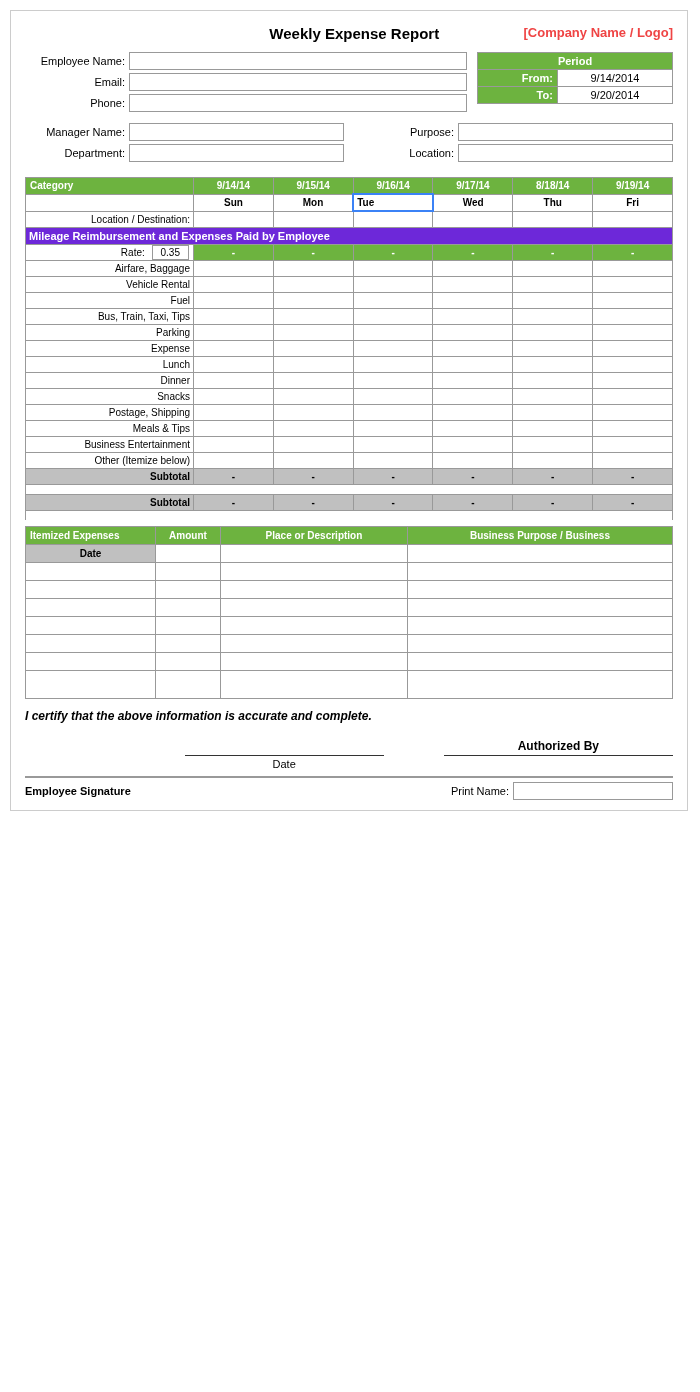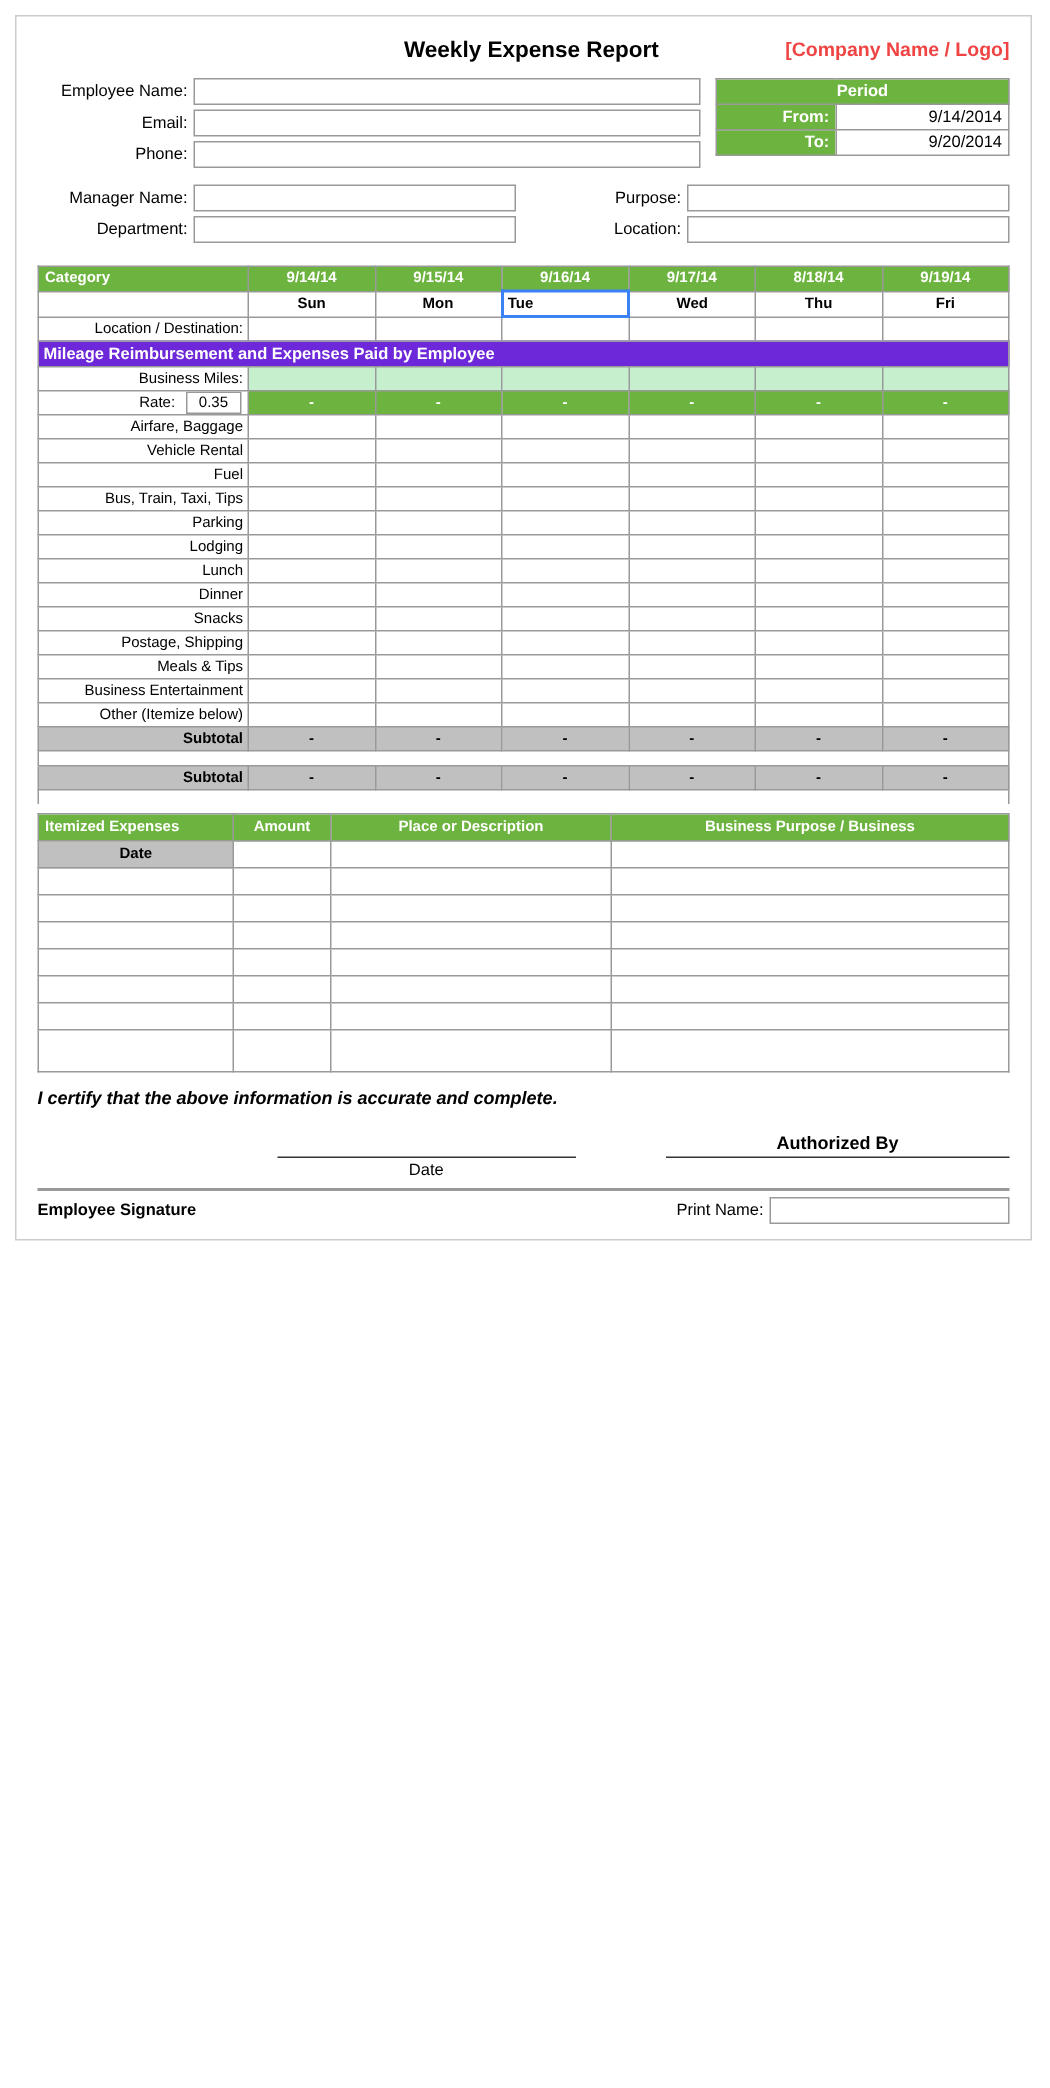--- a/index.html
+++ b/index.html
@@ -79,21 +79,21 @@
       font-size: 12px;
     }
     .period-label {
       background: #6db33f;
       color: #fff;
       text-align: right;
       font-weight: bold;
     }
     .period-value {
       background: #fff;
-      text-align: right;
+      text-align: center;
     }
     .manager-section {
       display: flex;
       gap: 10px;
       margin-bottom: 12px;
     }
     .manager-left {
       flex: 1;
     }
     .manager-right {
@@ -301,21 +301,21 @@
         <span class="field-label">Location:</span>
         <div class="field-input"></div>
       </div>
     </div>
   </div>
 
   <table class="main-table">
 
     <thead>
       <tr>
-        <td class="green-header" style="text-align:left;padding-left:4px;width:140px;margin-top:48px;">Category</td>
+        <td class="green-header" style="text-align:left;padding-left:4px;width:168px;margin-top:48px;">Category</td>
         <td class="green-header date-header">9/14/14</td>
         <td class="green-header date-header">9/15/14</td>
         <td class="green-header date-header">9/16/14</td>
         <td class="green-header date-header">9/17/14</td>
         <td class="green-header date-header">8/18/14</td>
         <td class="green-header date-header">9/19/14</td>
       </tr>
       <tr>
         <td style="border:1px solid #999;"></td>
         <td class="day-header" style="border:1px solid #999;text-align:center;">Sun</td>
@@ -335,29 +335,20 @@
         <td class="data-cell"></td>
         <td class="data-cell"></td>
         <td class="data-cell"></td>
         <td class="data-cell"></td>
       </tr>
 
       <tr class="mileage-header">
         <td colspan="7">Mileage Reimbursement and Expenses Paid by Employee</td>
       </tr>
 
-      <tr>
-        <td class="cat-label">Business Miles:</td>
-        <td class="data-cell light-green-bg"></td>
-        <td class="data-cell light-green-bg"></td>
-        <td class="data-cell light-green-bg"></td>
-        <td class="data-cell light-green-bg"></td>
-        <td class="data-cell light-green-bg"></td>
-        <td class="data-cell light-green-bg"></td>
-      </tr>
 
       <tr>
         <td style="text-align:right;padding-right:4px;">
           <span>Rate:</span>
           <span style="border:1px solid #999;padding:1px 8px;margin-left:4px;background:#fff;">0.35</span>
         </td>
         <td class="data-cell" style="background:#6db33f;color:#fff;text-align:center;font-weight:bold;">-</td>
         <td class="data-cell" style="background:#6db33f;color:#fff;text-align:center;font-weight:bold;">-</td>
         <td class="data-cell" style="background:#6db33f;color:#fff;text-align:center;font-weight:bold;">-</td>
         <td class="data-cell" style="background:#6db33f;color:#fff;text-align:center;font-weight:bold;">-</td>
@@ -404,21 +395,21 @@
       <tr>
         <td class="cat-label">Parking</td>
         <td class="data-cell"></td>
         <td class="data-cell"></td>
         <td class="data-cell"></td>
         <td class="data-cell"></td>
         <td class="data-cell"></td>
         <td class="data-cell"></td>
       </tr>
       <tr>
-        <td class="cat-label">Lodging</td>
+        <td class="cat-label">Expense</td>
         <td class="data-cell"></td>
         <td class="data-cell"></td>
         <td class="data-cell"></td>
         <td class="data-cell"></td>
         <td class="data-cell"></td>
         <td class="data-cell"></td>
       </tr>
       <tr>
         <td class="cat-label">Lunch</td>
         <td class="data-cell"></td>

